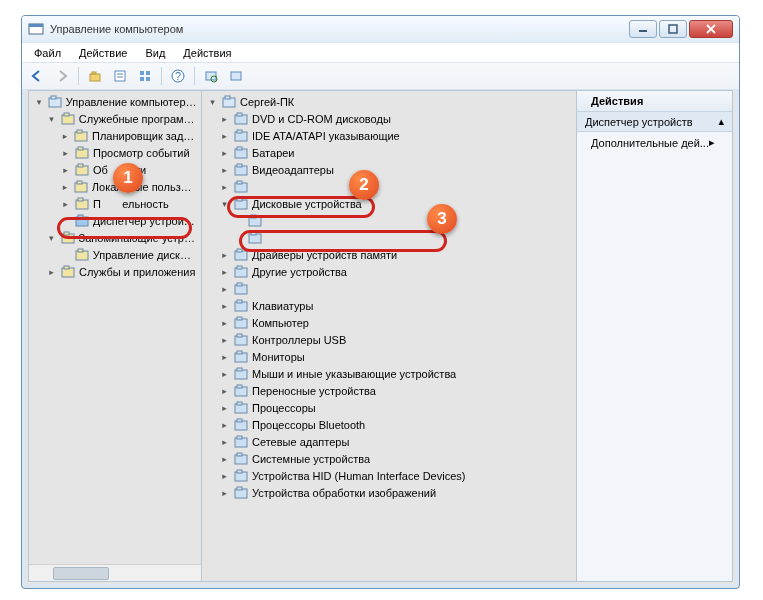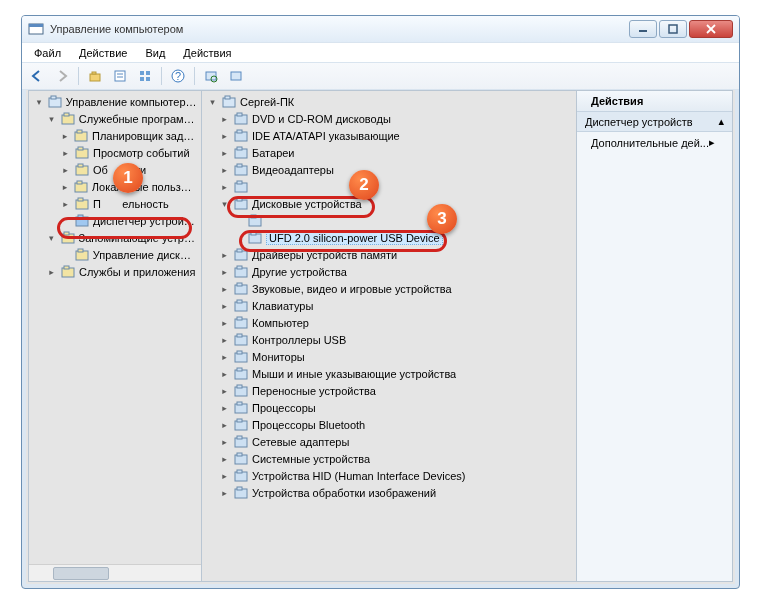--- a/index.html
+++ b/index.html
@@ -351,21 +351,20 @@
             <span class="lbl">&nbsp;</span>
           </div>
           <div class="tree-row indent-2 selected">
             <span class="exp"></span>
             <span class="icon">
               <svg width="16" height="16">
                 <rect x="2" y="4" width="12" height="9" fill="#cde0f2" stroke="#6a8aaa"></rect>
                 <rect x="4" y="2" width="5" height="3" fill="#cde0f2" stroke="#6a8aaa"></rect>
               </svg>
             </span>
-            <span class="lbl">UFD 2.0 silicon-power USB Device</span>
           </div>
           <div class="tree-row indent-1">
             <span class="exp">▸</span>
             <span class="icon">
               <svg width="16" height="16">
                 <rect x="2" y="4" width="12" height="9" fill="#cde0f2" stroke="#6a8aaa"></rect>
                 <rect x="4" y="2" width="5" height="3" fill="#cde0f2" stroke="#6a8aaa"></rect>
               </svg>
             </span>
             <span class="lbl">Драйверы устройств памяти</span>
@@ -381,21 +380,20 @@
             <span class="lbl">Другие устройства</span>
           </div>
           <div class="tree-row indent-1">
             <span class="exp">▸</span>
             <span class="icon">
               <svg width="16" height="16">
                 <rect x="2" y="4" width="12" height="9" fill="#cde0f2" stroke="#6a8aaa"></rect>
                 <rect x="4" y="2" width="5" height="3" fill="#cde0f2" stroke="#6a8aaa"></rect>
               </svg>
             </span>
-            <span class="lbl">Звуковые, видео и игровые устройства</span>
           </div>
           <div class="tree-row indent-1">
             <span class="exp">▸</span>
             <span class="icon">
               <svg width="16" height="16">
                 <rect x="2" y="4" width="12" height="9" fill="#cde0f2" stroke="#6a8aaa"></rect>
                 <rect x="4" y="2" width="5" height="3" fill="#cde0f2" stroke="#6a8aaa"></rect>
               </svg>
             </span>
             <span class="lbl">Клавиатуры</span>

